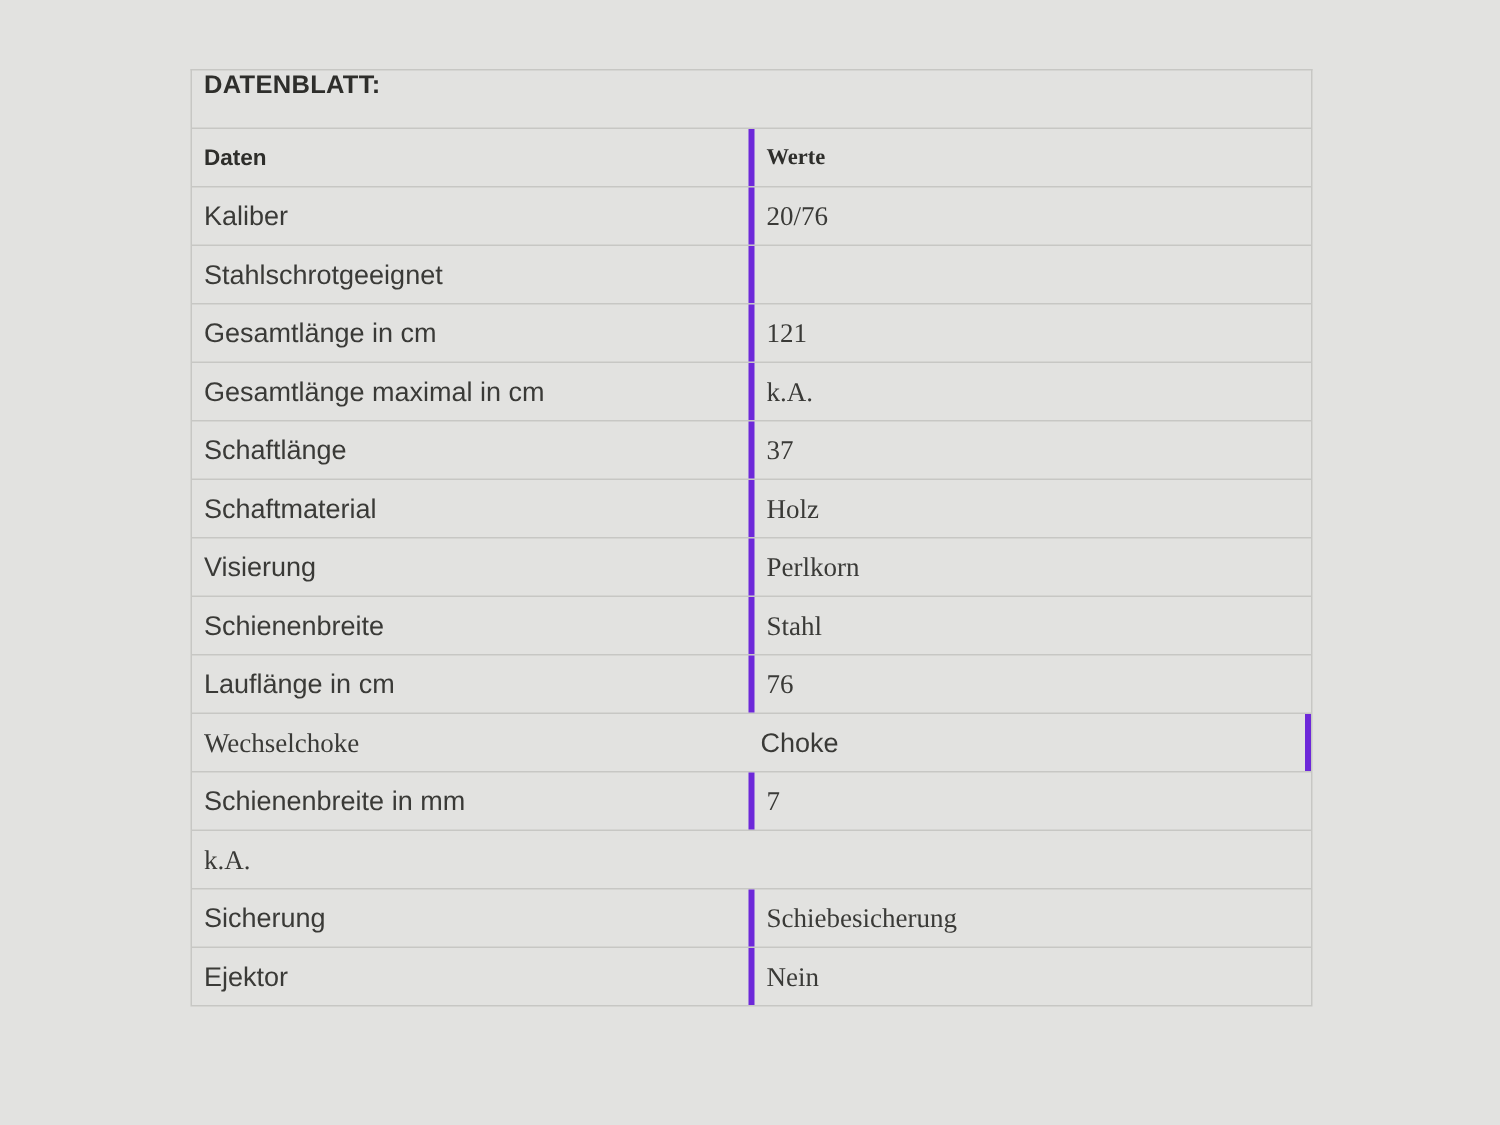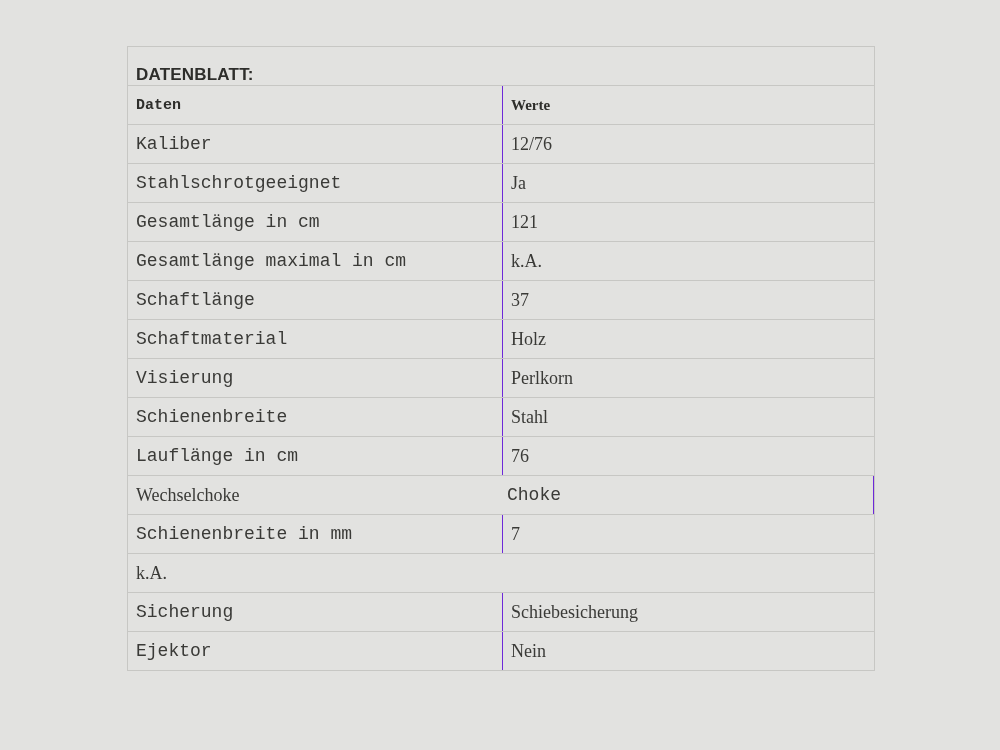--- a/index.html
+++ b/index.html
@@ -25,21 +25,21 @@
     box-sizing: border-box;
     border: 1px solid #c7c7c4;
     border-bottom: none;
     background: #e2e2e0;
   }
   .title-row {
     box-sizing: border-box;
     height: 39px;
     border-bottom: 1px solid #c7c7c4;
     display: flex;
-    align-items: flex-end;
+    align-items: flex-start;
     padding-left: 8px;
   }
   .title-row span {
     font-size: 17px;
     font-weight: bold;
     color: #2e2e2b;
     letter-spacing: 0.2px;
   }
   .tr {
     box-sizing: border-box;
@@ -52,22 +52,21 @@
     display: flex;
     align-items: center;
     padding-left: 8px;
     font-size: 18px;
     color: #3a3a37;
     white-space: nowrap;
     overflow: hidden;
   }
   .col1 {
     width: 375px;
-    border-right: 1px solid #6d28d9;
-    font-family: Liberation Mono, monospace;
+    border-right: 4px solid #6d28d9;
   }
   .col2 {
     flex: 1;
     font-family: Liberation Serif, serif;
   }
   .th {
     font-weight: bold;
     color: #2e2e2b;
     font-size: 15px;
   }
@@ -80,26 +79,25 @@
     <div class="title-row">
       <span>DATENBLATT:</span>
     </div>
     <div class="tr">
       <div class="cell col1 th">Daten</div>
       <div class="cell col2 th">Werte</div>
     </div>
     <div id="rows">
   <div class="tr">
     <div class="cell col1">Kaliber</div>
-    <div class="cell col2">12/76</div>
+    <div class="cell col2">20/76</div>
   </div>
 
   <div class="tr">
     <div class="cell col1">Stahlschrotgeeignet</div>
-    <div class="cell col2">Ja</div>
   </div>
 
   <div class="tr">
     <div class="cell col1">Gesamtlänge in cm</div>
     <div class="cell col2">121</div>
   </div>
 
   <div class="tr">
     <div class="cell col1">Gesamtlänge maximal in cm</div>
     <div class="cell col2">k.A.</div>

